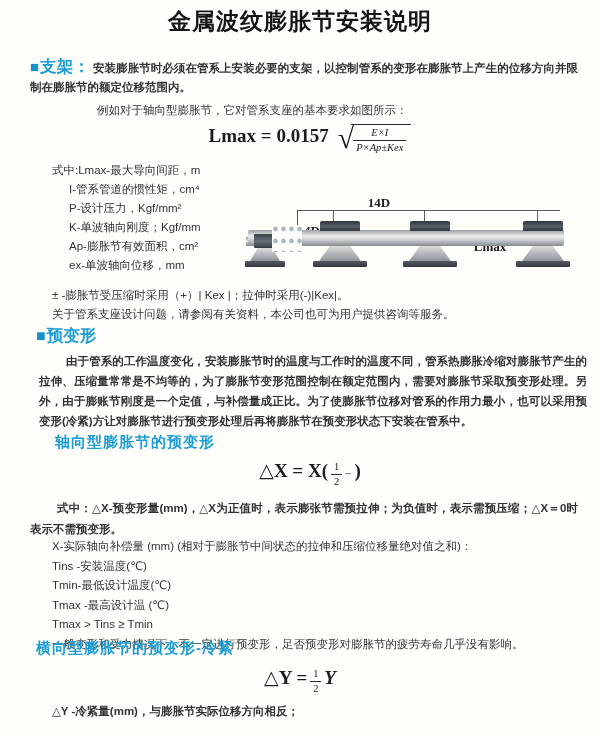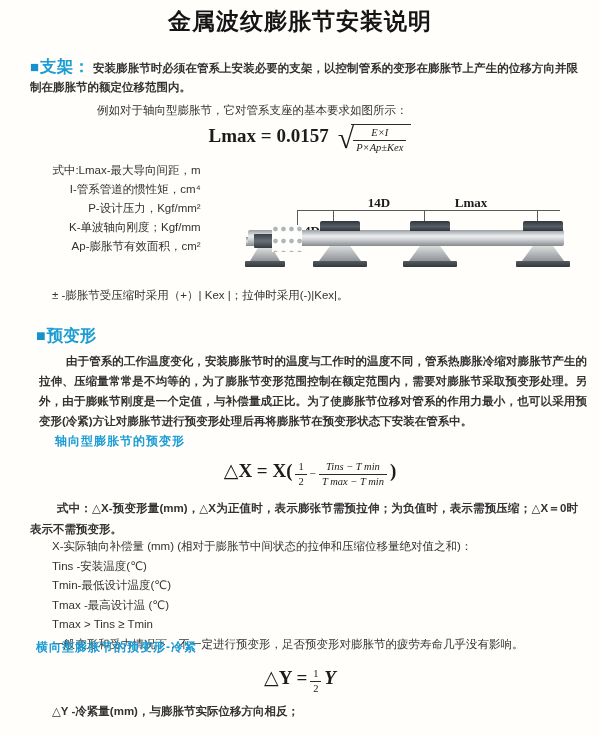--- a/index.html
+++ b/index.html
@@ -9,26 +9,26 @@
     font-family:"Liberation Sans","DejaVu Sans",sans-serif;
     font-size:11.5px;line-height:19px;
   }
   .abs{position:absolute;}
   .title{
     top:12px;left:0;width:600px;text-align:center;
     font-size:23px;font-weight:bold;color:#151515;letter-spacing:1px;
   }
   .bullet{color:#1691cb;font-size:15px;margin-right:1px;}
   .sec-heading{font-size:16.5px;font-weight:bold;color:#1a9cd4;}
-  .sub-heading{font-size:12px;font-weight:bold;color:#1a9cd4;letter-spacing:1px;}
+  .sub-heading{font-size:15px;font-weight:bold;color:#1a9cd4;letter-spacing:1px;}
   .para{width:548px;text-align:justify;}
   .indent{text-indent:27px;}
   .bold{font-weight:bold;}
   .line{white-space:nowrap;}
-  .deflist .line{display:block;height:19px;padding-left:17px;text-align:right;}
+  .deflist .line{display:block;height:19px;padding-left:17px;}
   .deflist .line:first-child{padding-left:0;}
 
   
   .formula{font-family:"Liberation Serif","DejaVu Serif",serif;color:#1c1c1c;}
   .formula .flhs,.formula .frhs{font-weight:bold;font-size:19px;}
   .frac{display:inline-block;vertical-align:middle;
         font-size:10.5px;line-height:12px;font-style:italic;font-family:Liberation Serif, serif;}
   .frac .num{display:block;border-bottom:1px solid #2a2a2a;padding:0 3px 1px;}
   .frac .den{display:block;padding:1px 3px 0;}
   .sqrt{display:inline-flex;align-items:flex-start;vertical-align:middle;margin-left:6px;}
@@ -84,31 +84,32 @@
       </span>
     </span>
   </div>
 
   <div class="abs deflist" style="top:161px;left:52px;">
     <span class="line">式中:Lmax-最大导向间距，m</span>
     <span class="line">I-管系管道的惯性矩，cm⁴</span>
     <span class="line">P-设计压力，Kgf/mm²</span>
     <span class="line">K-单波轴向刚度；Kgf/mm</span>
     <span class="line">Ap-膨胀节有效面积，cm²</span>
+    <span class="line">ex-单波轴向位移，mm</span>
   </div>
 
   <div class="abs diagram">
     <div class="dim-line"></div>
     <div class="tick" style="left:51px;"></div>
     <div class="tick" style="left:87px;"></div>
     <div class="tick" style="left:178px;"></div>
     <div class="tick" style="left:291px;"></div>
     <div class="dim-label" style="left:66px;margin-top:28px;">4D</div>
     <div class="dim-label" style="left:133px;">14D</div>
-    <div class="dim-label" style="left:225px;">Lmax</div>
+    <div class="dim-label" style="left:244px;margin-top:44px;">Lmax</div>
 
     <div class="anchor-stub"></div>
     <div class="pipe"></div>
     <div class="anchor-plate"></div>
     <div class="pedestal" style="left:19px;top:56px;width:30px;height:13px;"></div>
     <div class="base" style="left:19px;width:40px;"></div>
     <div class="bellows"></div>
 
     <div class="clamp" style="left:94px;"></div>
     <div class="pedestal" style="left:94px;"></div>
@@ -117,40 +118,37 @@
     <div class="clamp" style="left:184px;"></div>
     <div class="pedestal" style="left:184px;"></div>
     <div class="base" style="left:184px;"></div>
 
     <div class="clamp" style="left:297px;"></div>
     <div class="pedestal" style="left:297px;"></div>
     <div class="base" style="left:297px;"></div>
   </div>
 
   <div class="abs line" style="top:286px;left:52px;">± -膨胀节受压缩时采用（+）| Kex |；拉伸时采用(-)|Kex|。</div>
+  <div class="abs line" style="top:305px;left:52px;">关于管系支座设计问题，请参阅有关资料，本公司也可为用户提供咨询等服务。</div>
 
   <div class="abs" style="top:326px;left:36px;">
     <span class="bullet" style="font-size:16px;">■</span><span class="sec-heading">预变形</span>
   </div>
 
   <div class="abs para bold indent" style="top:351px;left:30px;line-height:20px;margin-left:9px;">由于管系的工作温度变化，安装膨胀节时的温度与工作时的温度不同，管系热膨胀冷缩对膨胀节产生的拉伸、压缩量常常是不均等的，为了膨胀节变形范围控制在额定范围内，需要对膨胀节采取预变形处理。另外，由于膨账节刚度是一个定值，与补偿量成正比。为了使膨胀节位移对管系的作用力最小，也可以采用预变形(冷紧)方让对膨胀节进行预变形处理后再将膨胀节在预变形状态下安装在管系中。</div>
 
   <div class="abs sub-heading" style="top:432px;left:55px;">轴向型膨胀节的预变形</div>
 
   <div class="abs formula" style="top:461px;left:0;width:620px;text-align:center;">
     <span class="flhs">△X = X(</span>
     <span class="frac" style="font-style:normal;">
       <span class="num">1</span>
       <span class="den">2</span>
     </span>
     <span>−</span>
-    <span class="frac">
-      <span class="num">Tins − T min</span>
-      <span class="den">T max − T min</span>
-    </span>
     <span class="flhs">)</span>
   </div>
 
   <div class="abs para bold indent" style="top:498px;left:30px;line-height:21px;">式中：△X-预变形量(mm)，△X为正值时，表示膨张节需预拉伸；为负值时，表示需预压缩；△X＝0时表示不需预变形。</div>
 
   <div class="abs" style="top:537px;left:52px;line-height:19.5px;">
     <div class="line">X-实际轴向补偿量 (mm) (相对于膨胀节中间状态的拉伸和压缩位移量绝对值之和)：</div>
     <div class="line">Tins -安装温度(℃)</div>
     <div class="line">Tmin-最低设计温度(℃)</div>
     <div class="line">Tmax -最高设计温 (℃)</div>

